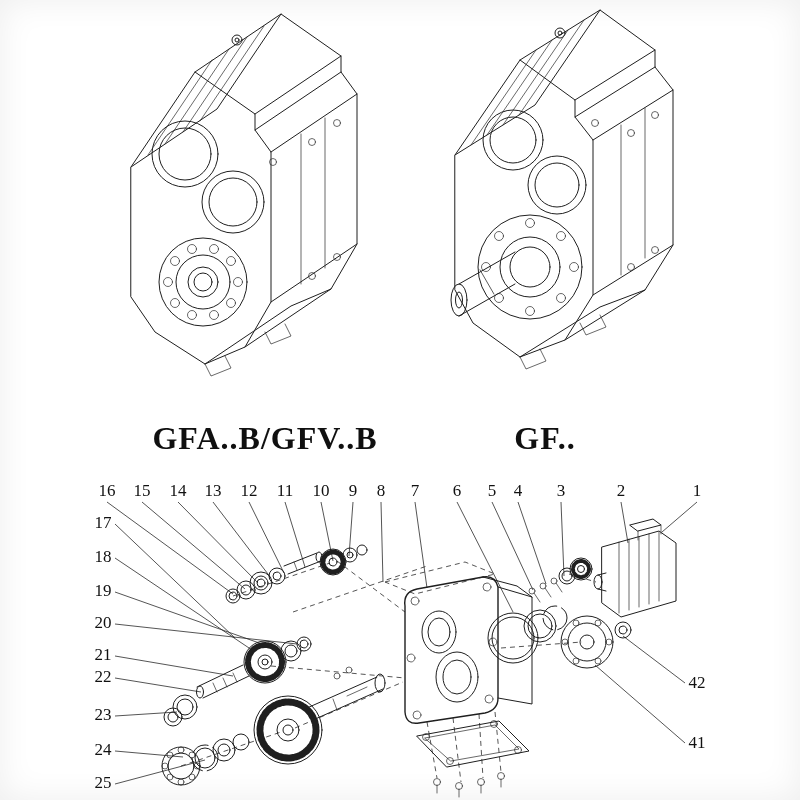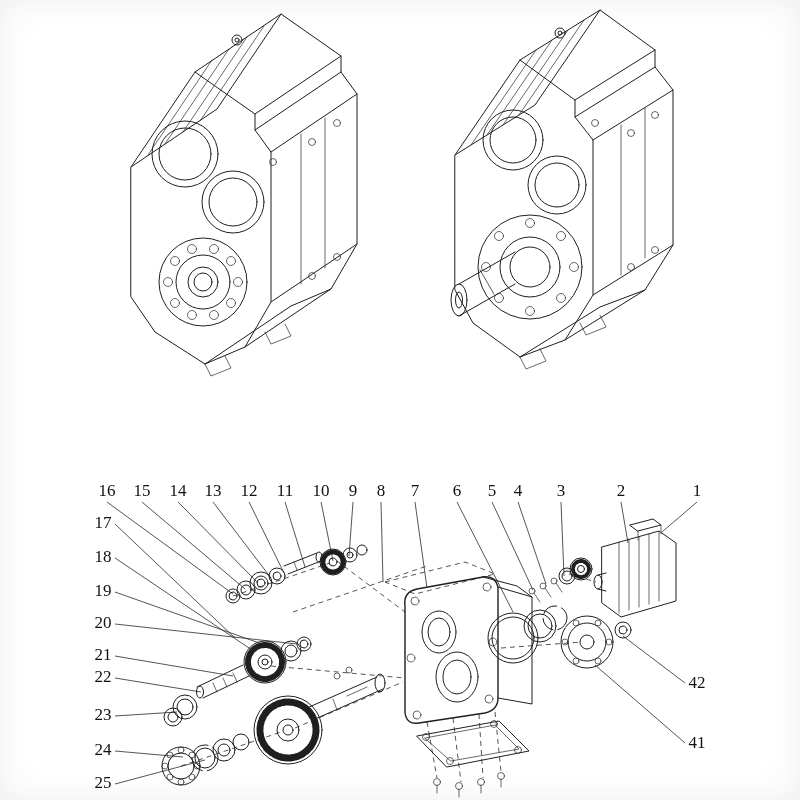--- a/index.html
+++ b/index.html
@@ -133,20 +133,22 @@
       <circle class="thin" cx="206" cy="262" r="3.5"></circle>
       <circle class="thin" cx="230" cy="110" r="3.5"></circle>
       <circle class="thin" cx="230" cy="245" r="3.5"></circle>
       <circle class="thin" cx="170" cy="118" r="3.5"></circle>
 
       <path class="thin" d="M95,352 L101,364 L121,356 L115,344"></path>
       <path class="thin" d="M155,318 L161,330 L181,322 L175,310"></path>
     </g>
   </svg>
 
+  <div class="cap" style="left:95px;top:420px;width:340px">GFA..B/GFV..B</div>
+  <div class="cap" style="left:450px;top:420px;width:190px">GF..</div>
 
   <svg style="left:85px;top:470px" width="630" height="330" viewBox="0 0 630 330">
 
     <g text-anchor="middle">
       <text class="callout" x="22" y="26">16</text>
       <text class="callout" x="57" y="26">15</text>
       <text class="callout" x="93" y="26">14</text>
       <text class="callout" x="128" y="26">13</text>
       <text class="callout" x="164" y="26">12</text>
       <text class="callout" x="200" y="26">11</text>

